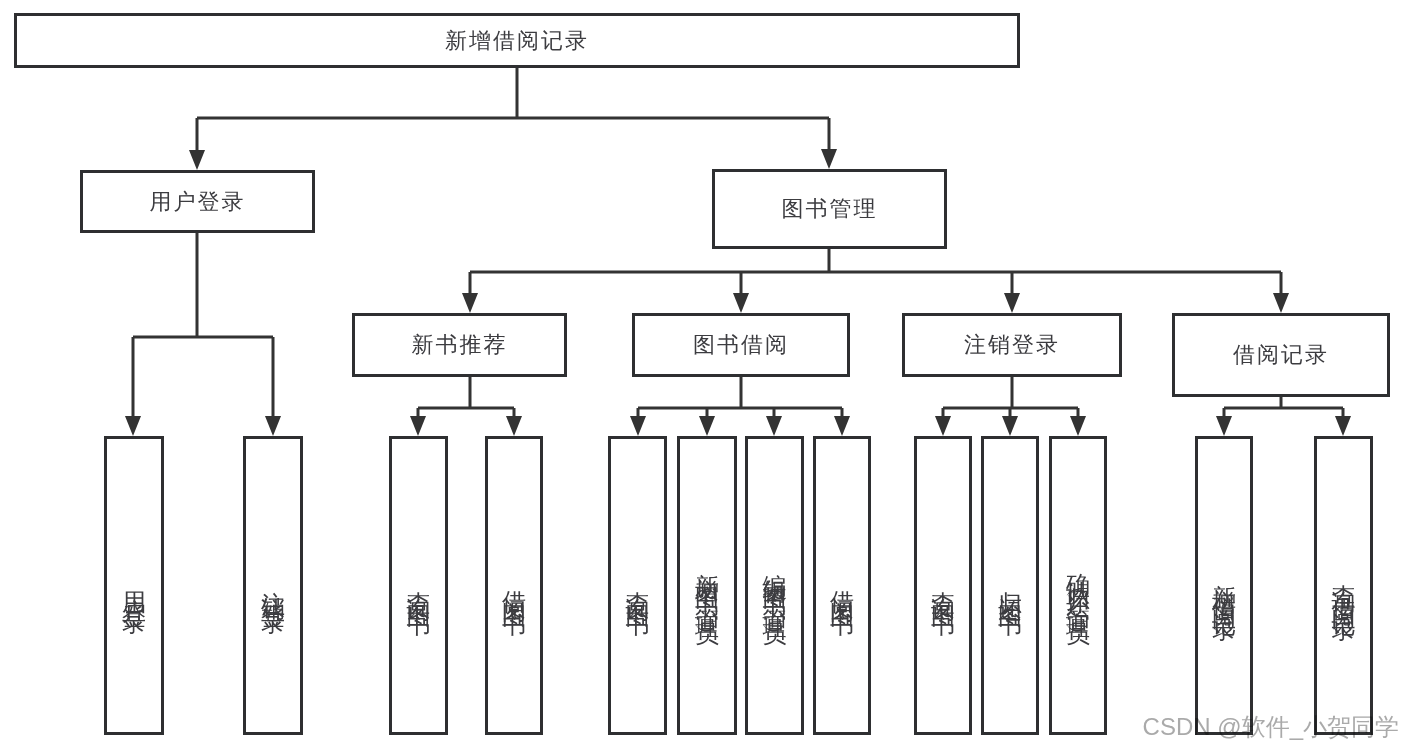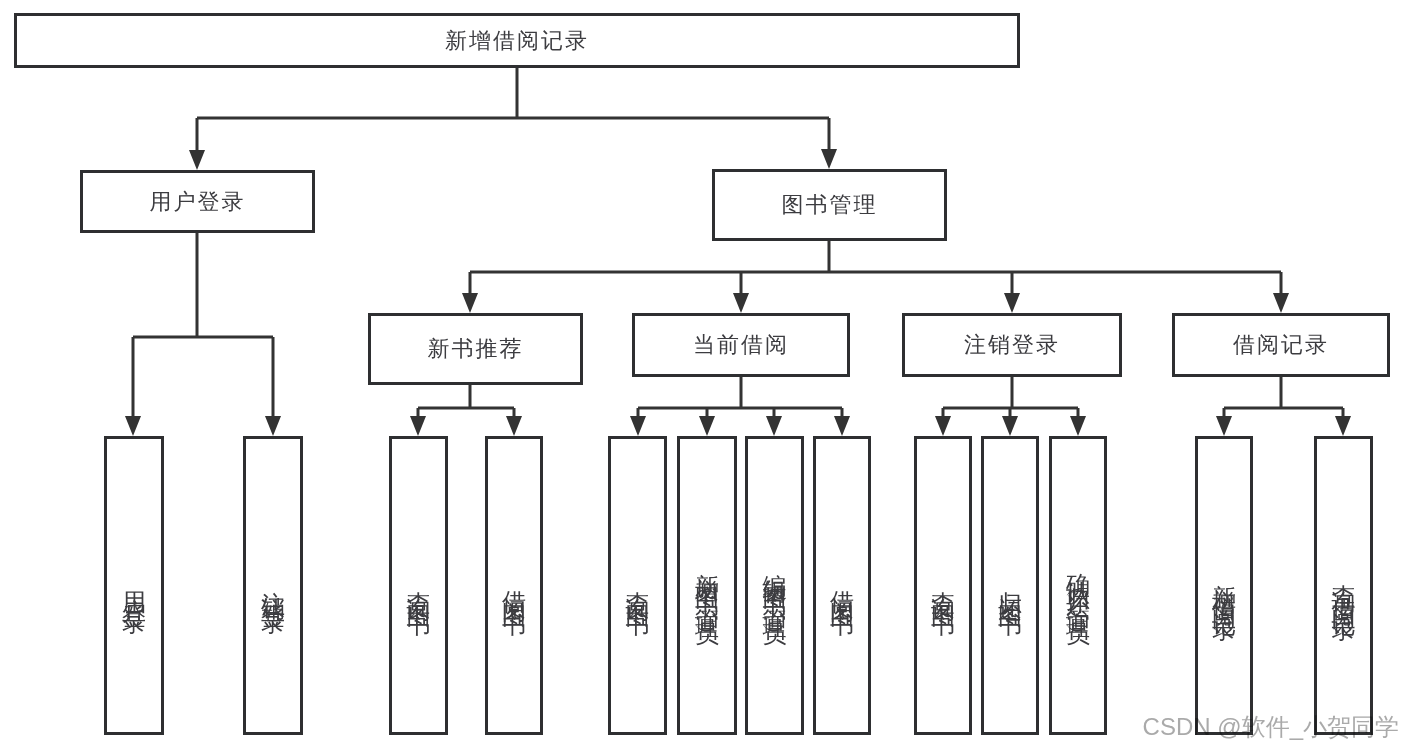--- a/index.html
+++ b/index.html
@@ -90,34 +90,34 @@
     </g>
   </svg>
 
   <div class="box h" style="left:14px;top:13px;width:1006px;height:55px">
     <span>新增借阅记录</span>
   </div>
 
   <div class="box h" style="left:80px;top:170px;width:235px;height:63px">
     <span>用户登录</span>
   </div>
-  <div class="box h" style="left:712px;top:169px;width:235px;height:72px">
+  <div class="box h" style="left:712px;top:169px;width:235px;height:80px">
     <span>图书管理</span>
   </div>
 
-  <div class="box h" style="left:368px;top:313px;width:215px;height:72px">
+  <div class="box h" style="left:352px;top:313px;width:215px;height:64px">
     <span>新书推荐</span>
   </div>
   <div class="box h" style="left:632px;top:313px;width:218px;height:64px">
-    <span>当前借阅</span>
+    <span>图书借阅</span>
   </div>
   <div class="box h" style="left:902px;top:313px;width:220px;height:64px">
     <span>注销登录</span>
   </div>
-  <div class="box h" style="left:1172px;top:313px;width:218px;height:64px">
+  <div class="box h" style="left:1172px;top:313px;width:218px;height:84px">
     <span>借阅记录</span>
   </div>
 
   <div class="box v" style="left:104px;top:436px;width:60px;height:299px">
     <span>用户登录</span>
   </div>
   <div class="box v" style="left:243px;top:436px;width:60px;height:299px">
     <span>注销登录</span>
   </div>
 

